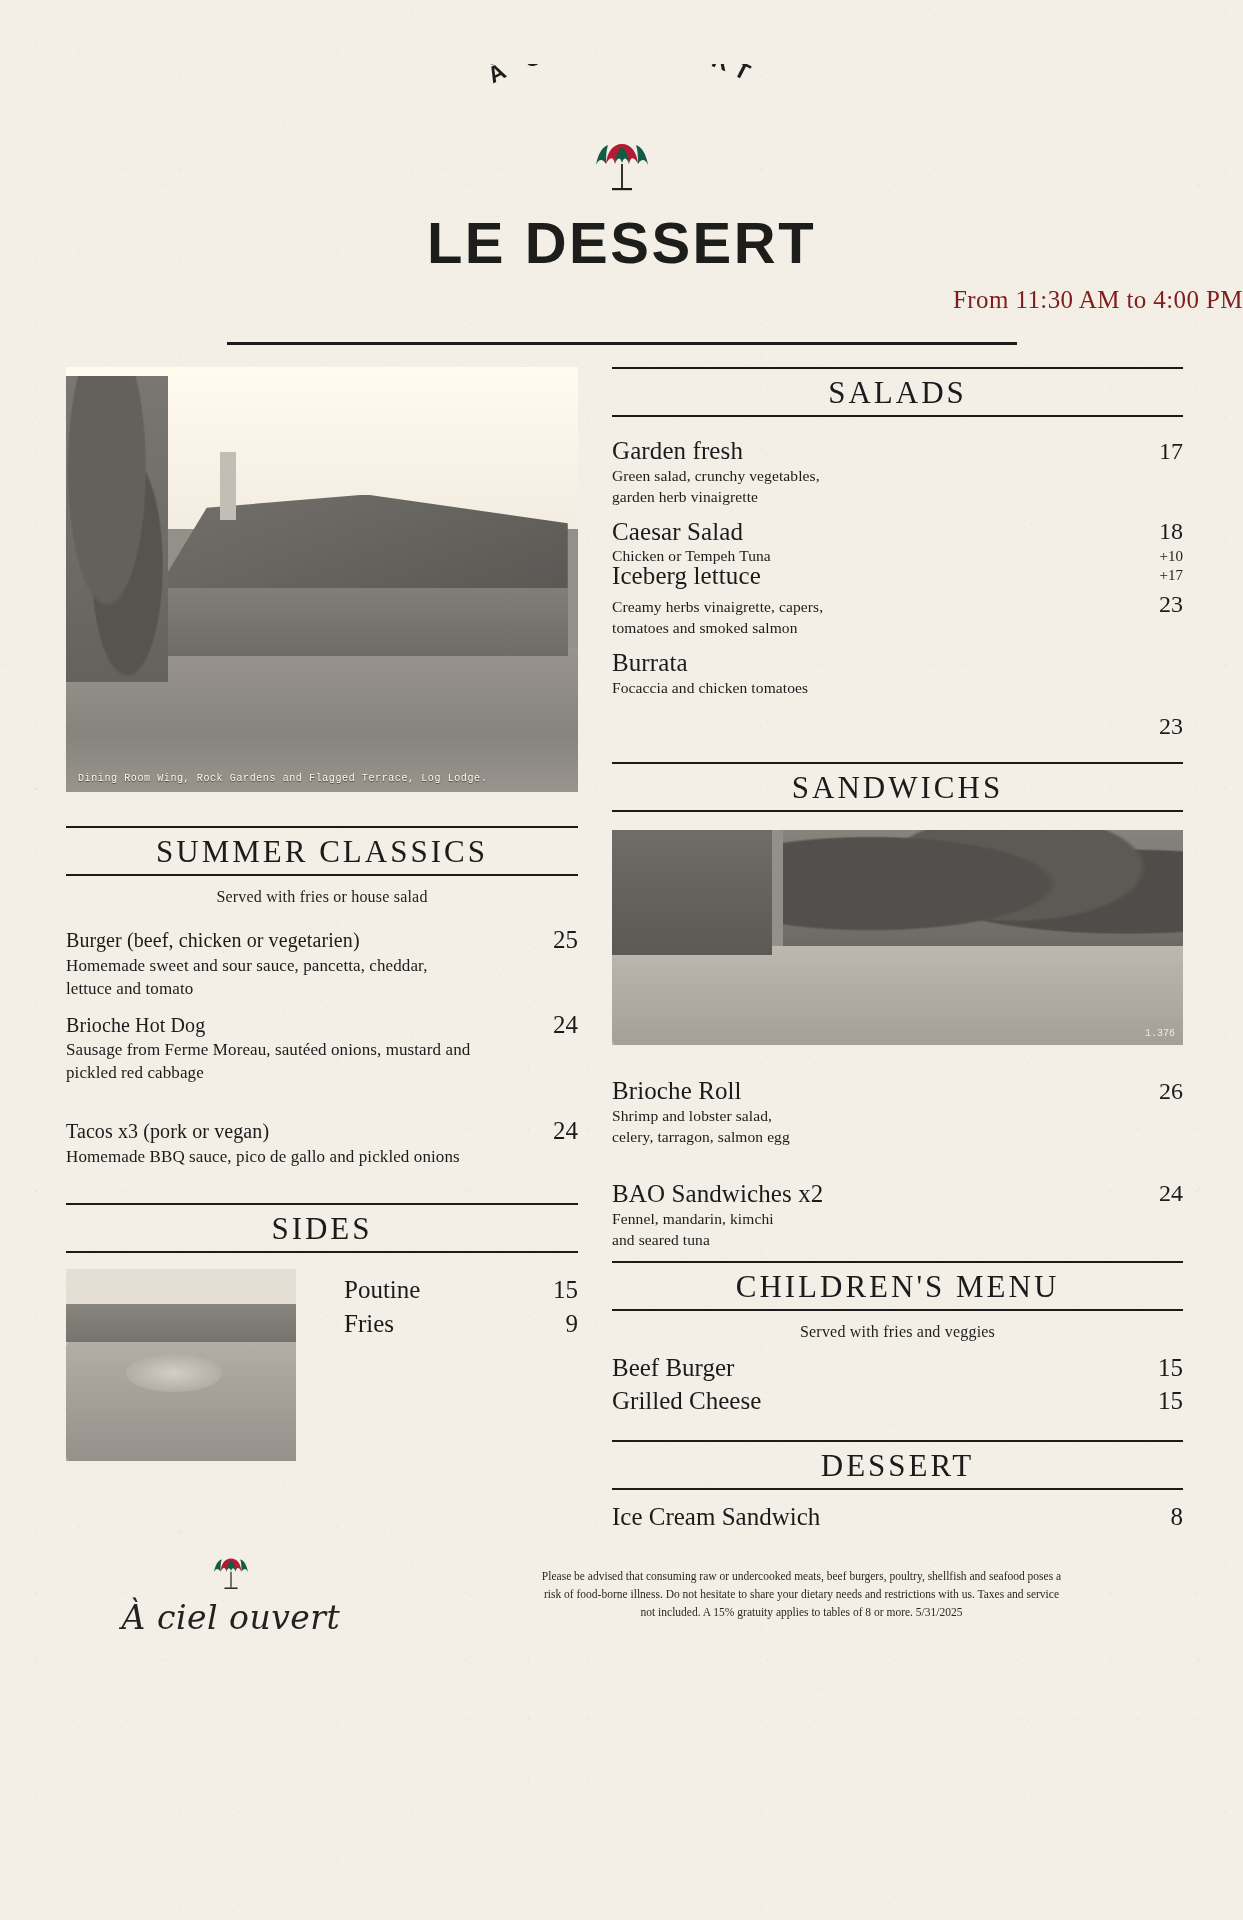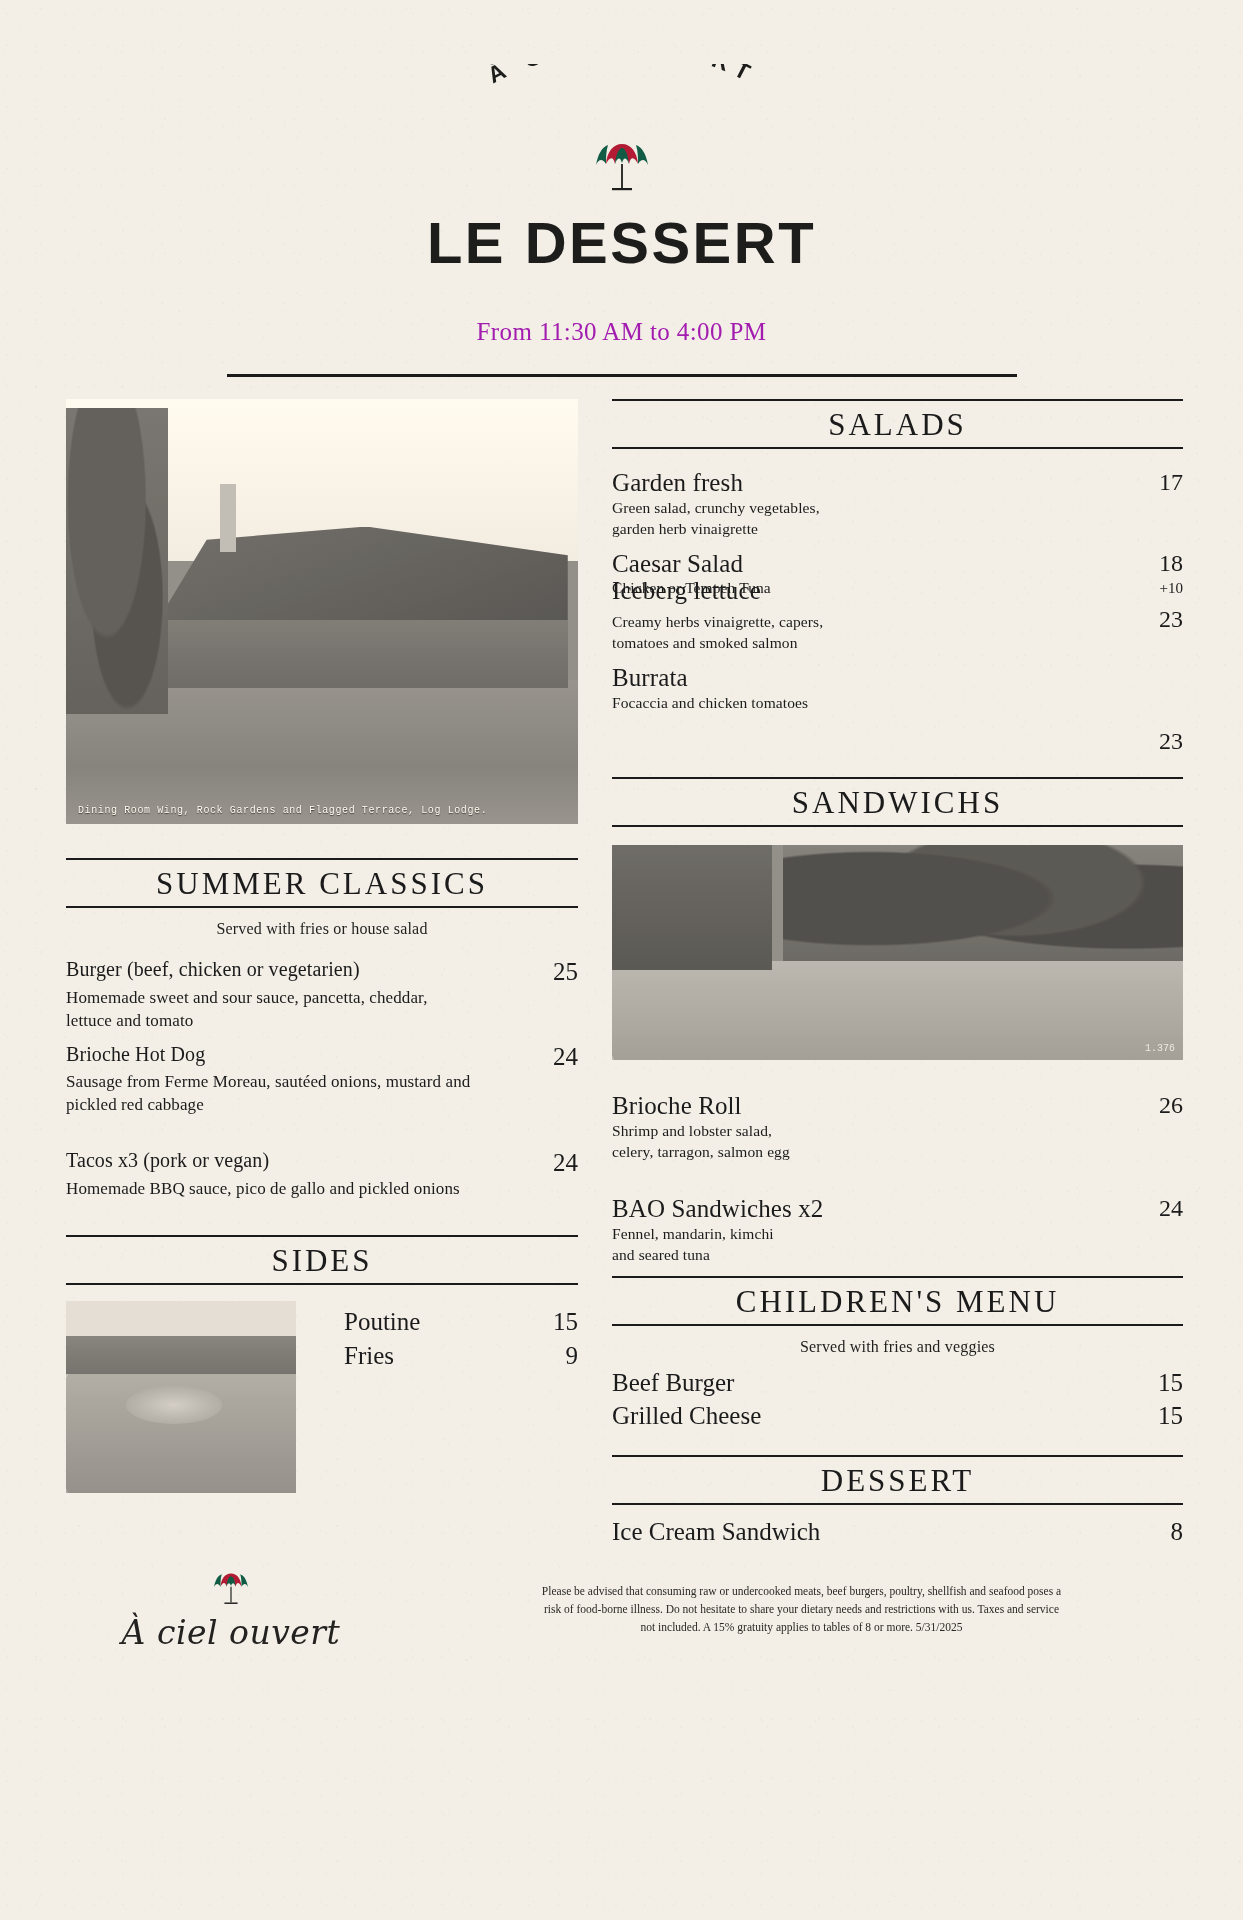--- a/index.html
+++ b/index.html
@@ -60,22 +60,23 @@
     font-size: 58px;
     letter-spacing: 2.5px;
     color: #1d1d1b;
     margin-top: 14px;
     line-height: 1;
   }
   .hours {
     font-family: "Liberation Serif", serif;
     font-size: 25px;
     letter-spacing: .4px;
-    color: #a21caf;
-    margin-top: 46px;
+    color: #7f1d1d;
+    margin-top: 14px;
+    text-align: right;
   }
   .top-rule {
     width: 790px;
     height: 3px;
     background: #1b1b1b;
     margin: 28px auto 0;
   }
 
   
   .columns {
@@ -195,21 +196,21 @@
     font-size: 16px;
     letter-spacing: .2px;
     margin-top: 12px;
     color: #1f1f1d;
   }
 
   
   .item { margin-top: 10px; }
   .item-row {
     display: flex;
-    align-items: flex-start;
+    align-items: center;
     justify-content: space-between;
     gap: 12px;
   }
   .item-name {
     font-size: 25px;
     line-height: 1.15;
     letter-spacing: .1px;
     white-space: nowrap;
   }
   .item-price {
@@ -401,20 +402,24 @@
 
       <div class="item">
         <div class="item-row">
           <span class="item-name">Caesar Salad</span>
           <span class="item-price">18</span>
         </div>
         <div class="sup-row">
           <span class="item-desc" style="white-space:pre-line">Chicken or Tempeh Tuna</span>
           <span class="sup-price">+10</span>
         </div>
+        <div class="sup-row">
+          <span></span>
+          <span class="sup-price">+17</span>
+        </div>
       </div>
 
       <div class="item" style="margin-top:-22px">
         <div class="item-row">
           <span class="item-name">Iceberg lettuce</span>
           <span class="item-price" style="visibility:hidden">0</span>
         </div>
         <div class="sup-row">
           <span class="item-desc" style="white-space:pre-line">Creamy herbs vinaigrette, capers,
 tomatoes and smoked salmon</span>

